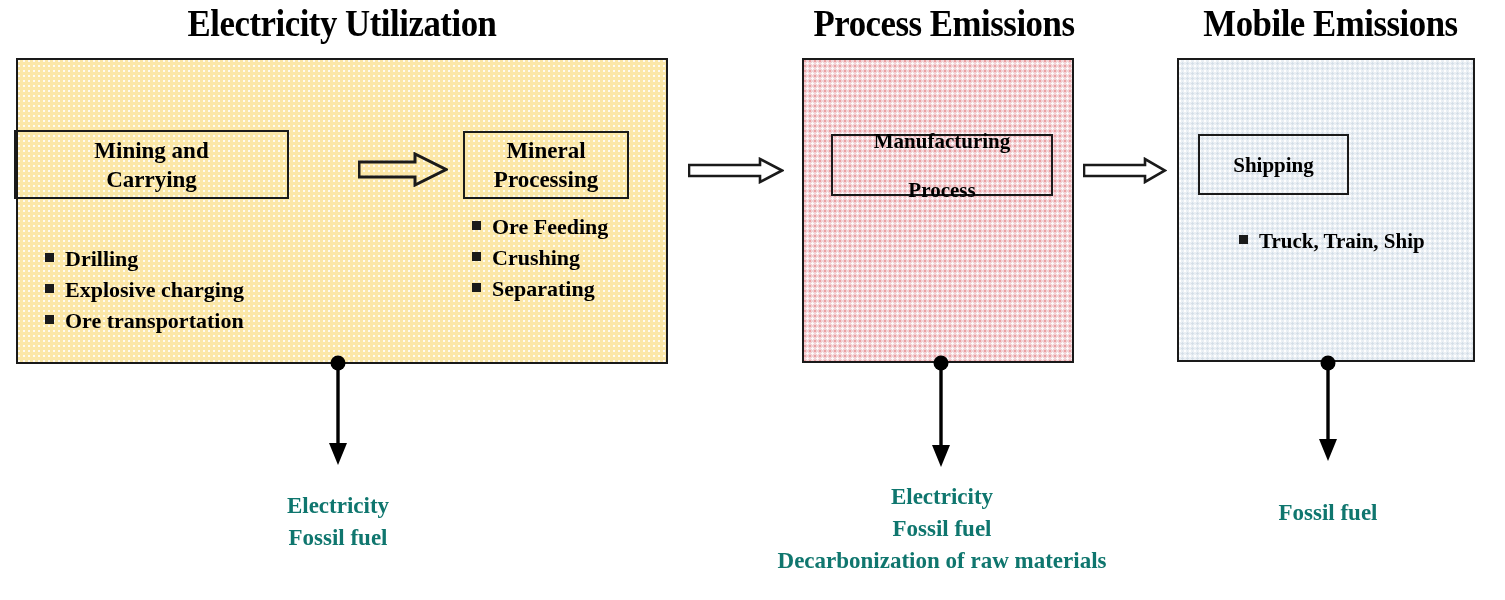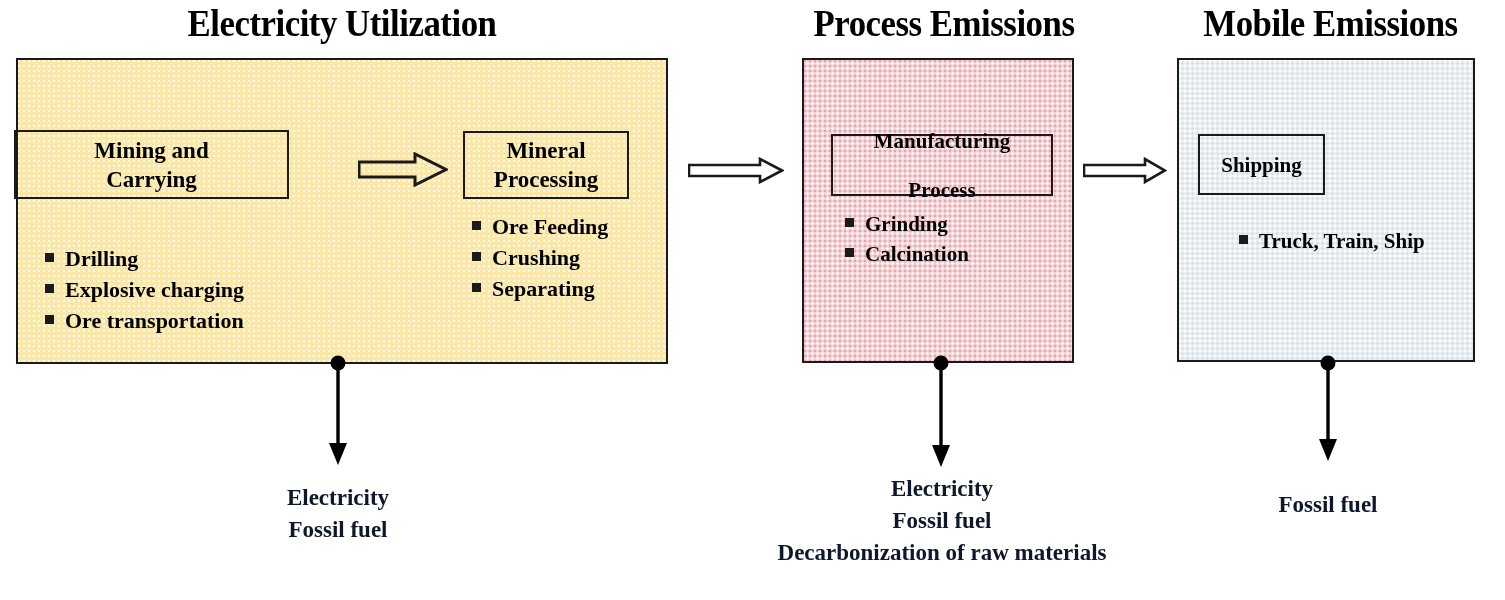--- a/index.html
+++ b/index.html
@@ -92,21 +92,21 @@
     line-height: 29px;
     text-align: center;
     background: transparent;
   }
   .proc-box .ln { display: block; white-space: nowrap; }
 
   #box-mining     { left: 14px;   top: 130px; width: 275px; height: 69px; }
   #box-mineral    { left: 463px;  top: 131px; width: 166px; height: 68px; }
   #box-manufact   { left: 831px;  top: 134px; width: 222px; height: 62px;
                     font-size: 21px; line-height: 26px; gap: 23px; }
-  #box-shipping   { left: 1198px; top: 134px; width: 127px; height: 61px;
+  #box-shipping   { left: 1198px; top: 134px; width: 151px; height: 61px;
                     font-size: 21px; line-height: 26px; }
 
   
   .bullets {
     position: absolute;
     font-weight: bold;
     font-size: 22px;
     line-height: 31px;
   }
   .bullet-row {
@@ -142,21 +142,22 @@
   #down-arrow-mobile      { left: 1310px; top: 354px; width: 36px; height: 112px; }
 
   
   .caption {
     position: absolute;
     font-weight: bold;
     font-size: 23px;
     line-height: 32px;
     text-align: center;
     white-space: nowrap;
-    color: #0f172a;
+    color: #0f766e;
+    margin-top: 8px;
   }
   .caption .ln { display: block; }
   #caption-electricity { left: 188px; top: 482px; width: 300px; }
   #caption-process     { left: 742px; top: 473px; width: 400px; }
   #caption-mobile      { left: 1178px;top: 489px; width: 300px; }
 </style>
 </head>
 <body>
 
 <div class="stage">
@@ -219,30 +220,20 @@
     </svg>
   </div>
 
   <div class="panel" id="panel-process"></div>
 
   <div class="proc-box" id="box-manufact">
     <span class="ln">Manufacturing</span>
     <span class="ln">Process</span>
   </div>
 
-  <div class="bullets" id="bullets-manufact">
-    <div class="bullet-row">
-      <span class="bullet-mark"></span>
-      <span>Grinding</span>
-    </div>
-    <div class="bullet-row">
-      <span class="bullet-mark"></span>
-      <span>Calcination</span>
-    </div>
-  </div>
 
   <div class="block-arrow" id="arrow-panel2-panel3">
     <svg width="84" height="27" viewBox="0 0 84 27">
       <polygon points="1,8 62,8 62,2 82,13.5 62,25 62,19 1,19" fill="none" stroke="#1a1a1a" stroke-width="2.6" stroke-linejoin="miter"></polygon>
     </svg>
   </div>
 
   <div class="panel" id="panel-mobile"></div>
 
   <div class="proc-box" id="box-shipping">

